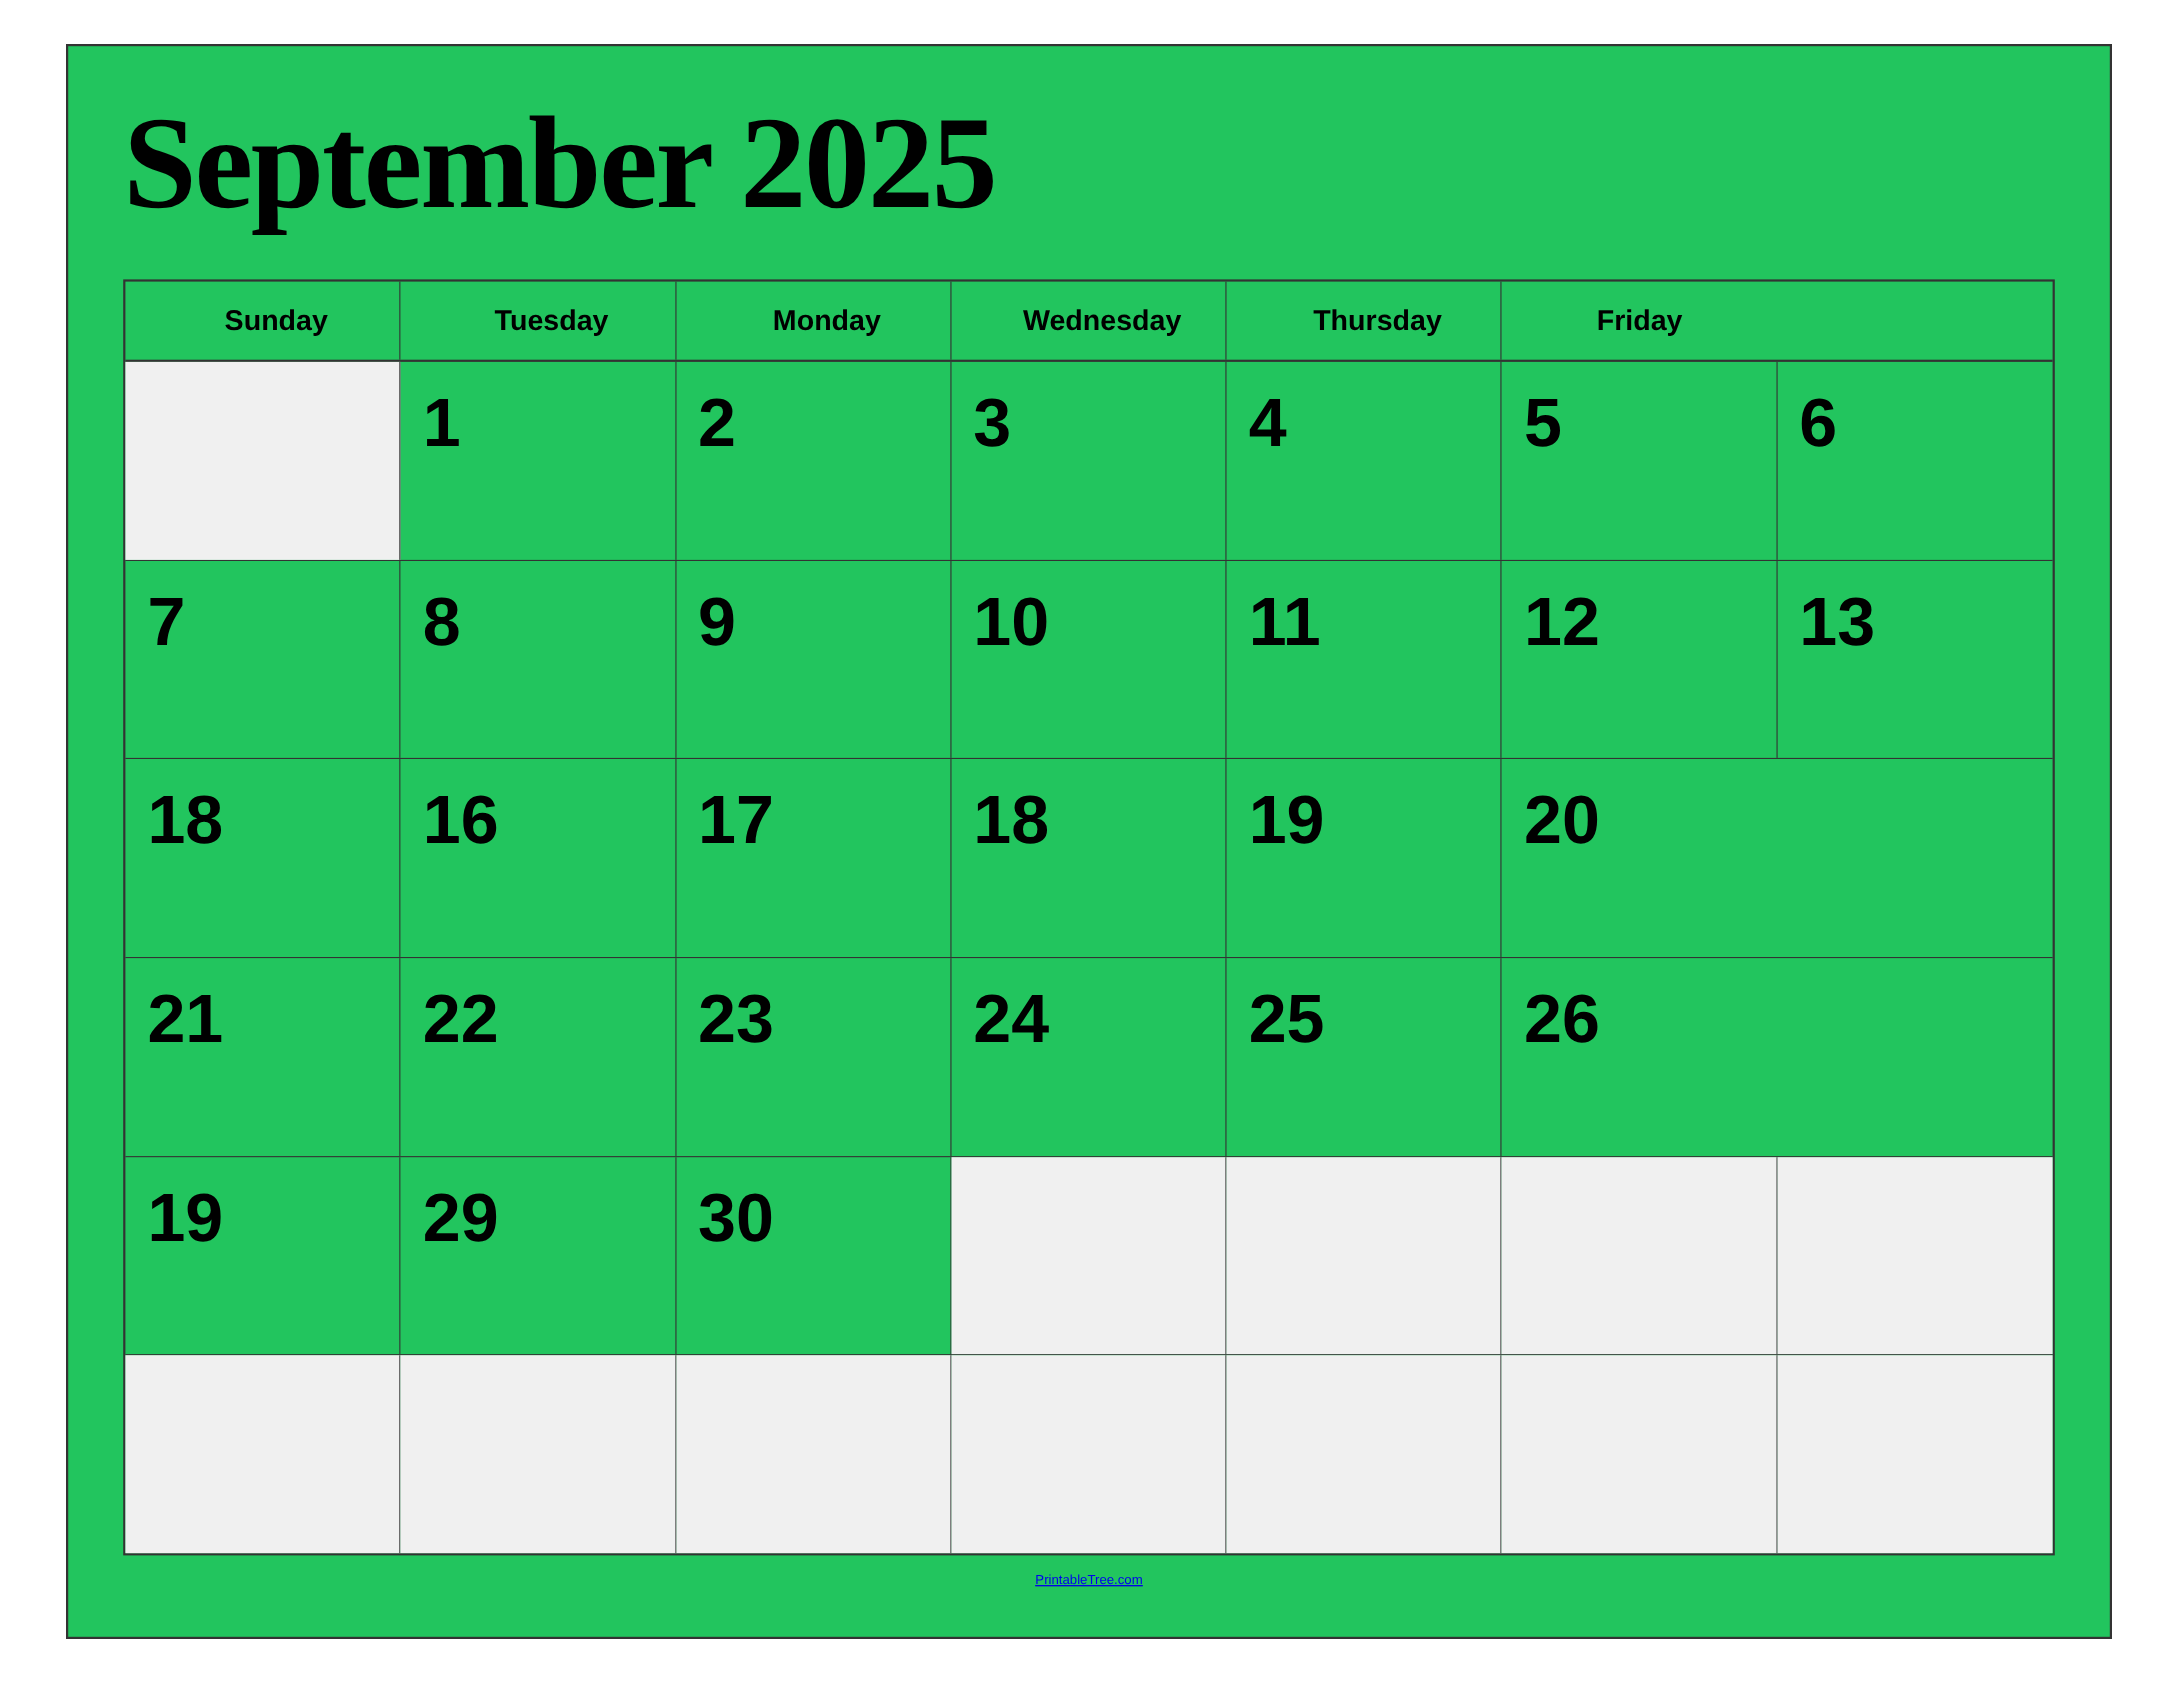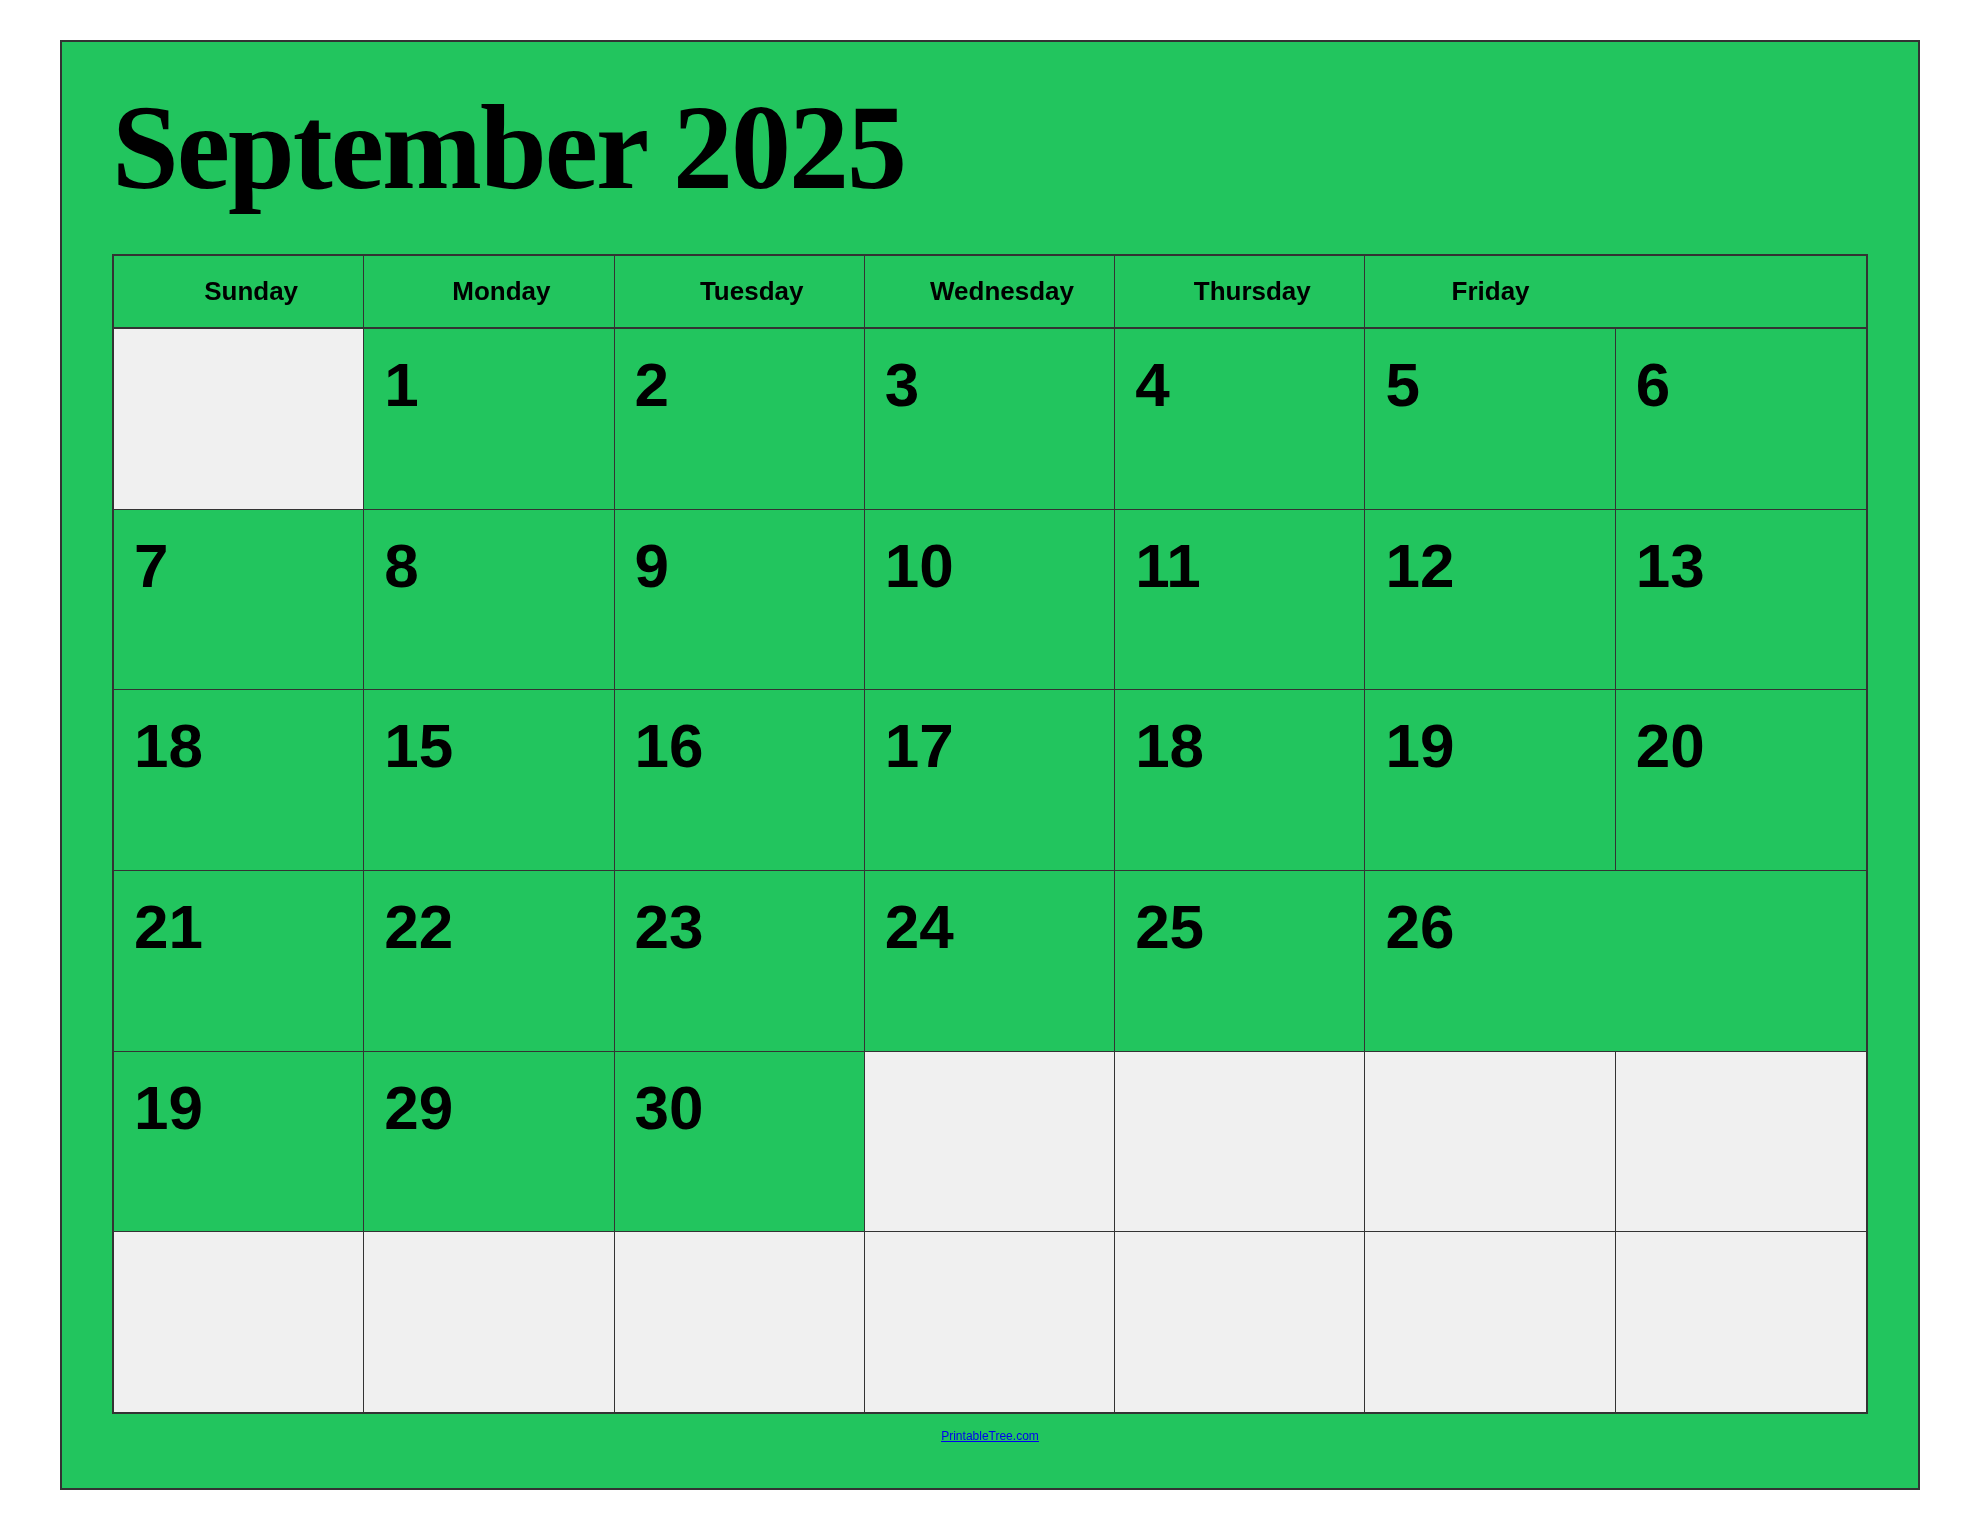--- a/index.html
+++ b/index.html
@@ -119,22 +119,22 @@
 </head>
 <body>
 
 <div class="calendar-container">
   <h1 class="calendar-title">September 2025</h1>
 
   <div class="calendar-grid">
     <div class="day-headers">
 
     <div class="day-header">Sunday</div>
+        <div class="day-header">Tuesday</div>
         <div class="day-header">Monday</div>
-        <div class="day-header">Tuesday</div>
         <div class="day-header">Wednesday</div>
         <div class="day-header">Thursday</div>
         <div class="day-header">Friday</div>
       </div>
 
     <div class="weeks-container">
 
     <div class="week-row">
           <div class="day-cell empty"></div>
           <div class="day-cell">
@@ -177,23 +177,20 @@
           </div>
           <div class="day-cell">
             <span class="day-number">13</span>
           </div>
         </div>
         <div class="week-row">
           <div class="day-cell">
             <span class="day-number">18</span>
           </div>
           <div class="day-cell">
-            <span class="day-number">15</span>
-          </div>
-          <div class="day-cell">
             <span class="day-number">16</span>
           </div>
           <div class="day-cell">
             <span class="day-number">17</span>
           </div>
           <div class="day-cell">
             <span class="day-number">18</span>
           </div>
           <div class="day-cell">
             <span class="day-number">19</span>

